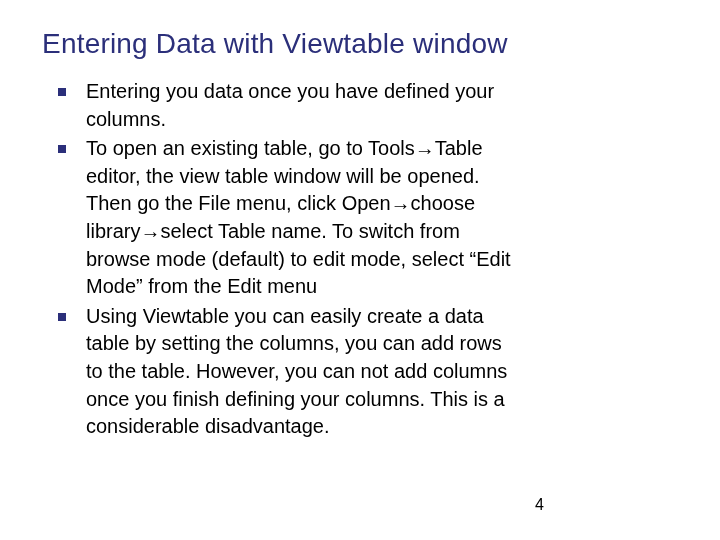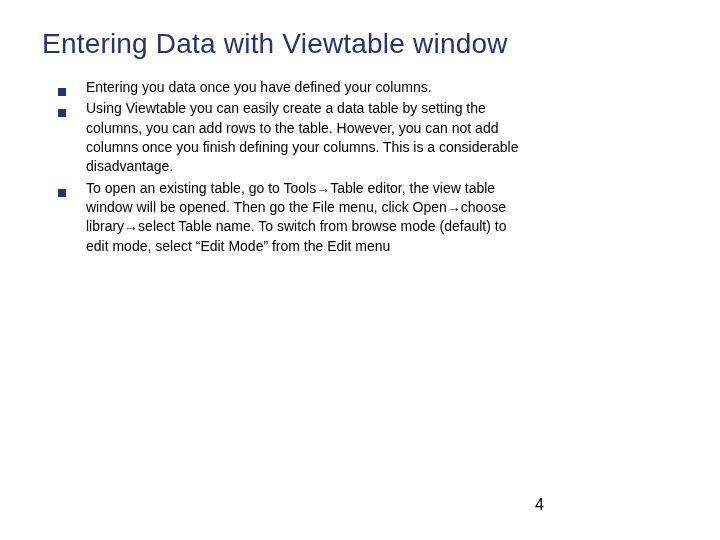--- a/index.html
+++ b/index.html
@@ -27,21 +27,21 @@
     letter-spacing: 0.2px;
   }
   ul.bullets {
     list-style: none;
     margin: 0;
     padding: 0 12px 0 18px;
   }
   ul.bullets li {
     position: relative;
     padding-left: 28px;
-    font-size: 14px;
+    font-size: 20px;
     line-height: 1.38;
     margin-bottom: 2px;
     color: #000;
   }
   ul.bullets li .sq {
     position: absolute;
     left: 0;
     top: 10px;
     width: 8px;
     height: 8px;
@@ -64,22 +64,22 @@
   <ul class="bullets">
     <li>
       <span class="sq"></span>
       <span>Entering you data once you have defined your columns.</span>
     </li>
     <li>
       <span class="sq"></span>
     </li>
     <li>
       <span class="sq"></span>
-      <span>Using Viewtable you can easily create a data table by setting the columns, you can add rows to the table. However, you can not add columns once you finish defining your columns. This is a considerable disadvantage.</span>
+      <span>To open an existing table, go to Tools→Table editor, the view table window will be opened. Then go the File menu, click Open→choose library→select Table name. To switch from browse mode (default) to edit mode, select “Edit Mode” from the Edit menu</span>
     </li>
     <li>
       <span class="sq"></span>
-      <span>To open an existing table, go to Tools→Table editor, the view table window will be opened. Then go the File menu, click Open→choose library→select Table name. To switch from browse mode (default) to edit mode, select “Edit Mode” from the Edit menu</span>
+      <span>Using Viewtable you can easily create a data table by setting the columns, you can add rows to the table. However, you can not add columns once you finish defining your columns. This is a considerable disadvantage.</span>
     </li>
   </ul>
 
   <div class="pagenum">4</div>
 </div>
 
 </body></html>

